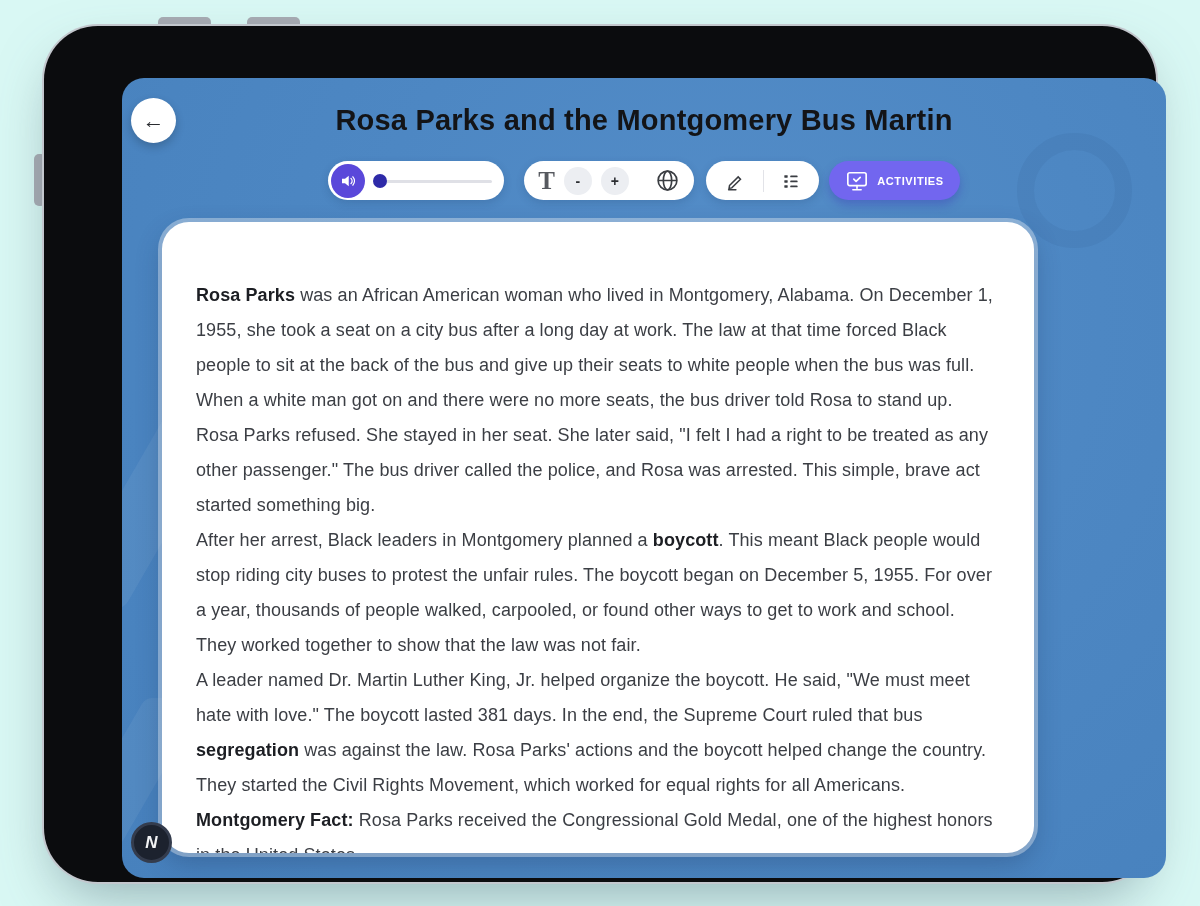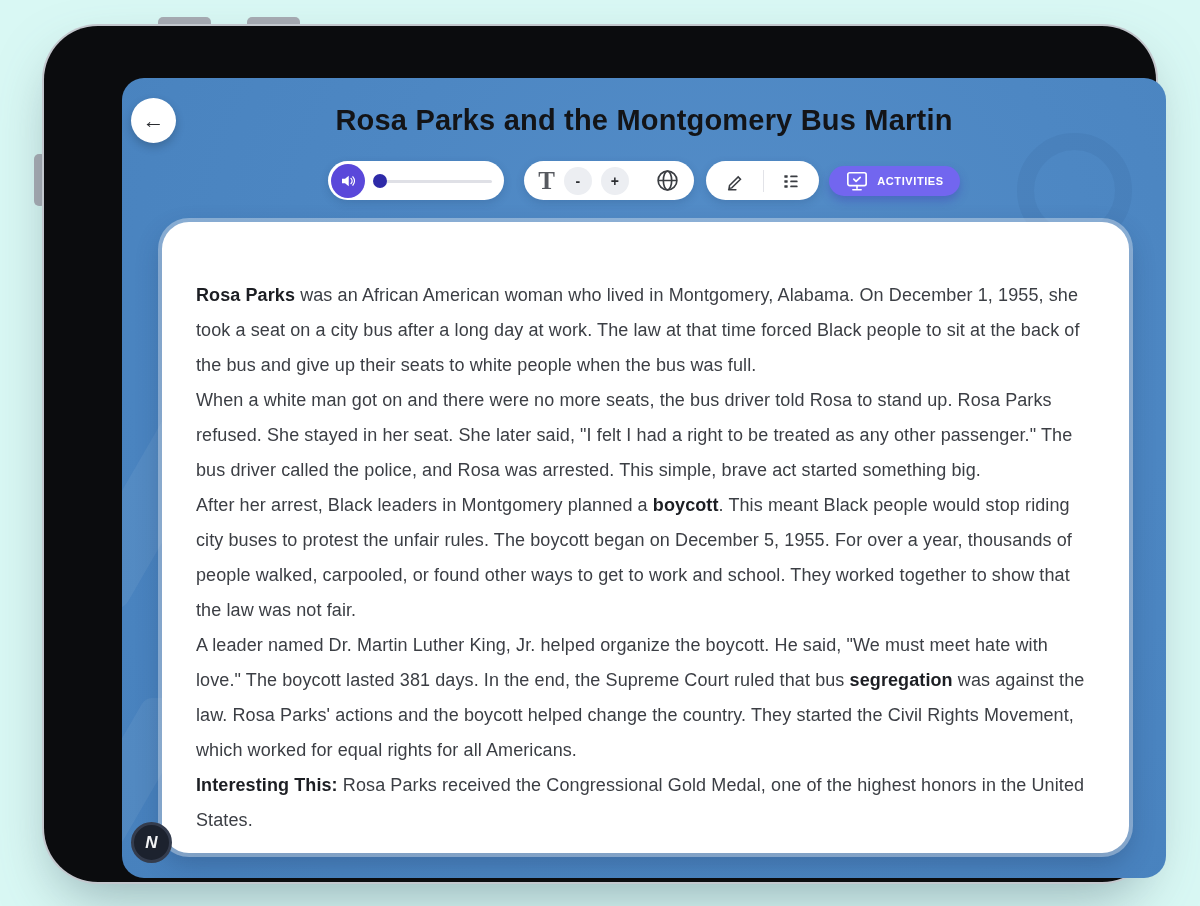--- a/index.html
+++ b/index.html
@@ -60,28 +60,28 @@
     color:#56595f; line-height:1; cursor:pointer; }
   .circle-btn { width:28px; height:28px; border-radius:50%; background:#eceef2;
     display:flex; align-items:center; justify-content:center; font-size:14px;
     font-weight:bold; color:#2b2d31; cursor:pointer; }
   .globe-btn { margin-left:auto; cursor:pointer; display:flex; }
 
   .pill-annot { width:113px; padding:0 18px; margin-right:10px; justify-content:space-between; }
   .vdiv { width:1px; height:22px; background:#e2e3e8; }
   .tool-icon { cursor:pointer; display:flex; }
 
-  .activities-btn { height:30px; border-radius:20px; background:#7266ef; border:none;
+  .activities-btn { height:39px; border-radius:20px; background:#7266ef; border:none;
     display:flex; align-items:center; gap:8px; padding:8px 16px; cursor:pointer;
     box-shadow:0 5px 10px rgba(60,50,180,.35); }
   .activities-label { color:#ffffff; font-size:11px; font-weight:bold; letter-spacing:.6px; }
 
   
   .card {
-    position:absolute; left:40px; top:144px; width:967px; height:631px;
+    position:absolute; left:40px; top:144px; width:872px; height:631px;
     background:#ffffff; border-radius:27px; overflow:hidden;
     box-shadow:0 0 0 4px rgba(255,255,255,.35), 0 10px 26px rgba(25,45,85,.30);
     padding:56px 36px 0 34px;
   }
   .para { font-size:18px; line-height:35px; color:#3b3e44; letter-spacing:.1px; }
   .para .bold { font-weight:bold; color:#1c1e23; }
 
   
   .logo-circle {
     position:absolute; left:9px; top:744px; width:41px; height:41px; border-radius:50%;
@@ -168,21 +168,21 @@
       </button>
 
     </div>
 
     <div class="card">
       <div>
           <p class="para"><span class="bold">Rosa Parks</span><span> was an African American woman who lived in Montgomery, Alabama. On December 1, 1955, she took a seat on a city bus after a long day at work. The law at that time forced Black people to sit at the back of the bus and give up their seats to white people when the bus was full.</span></p>
           <p class="para"><span>When a white man got on and there were no more seats, the bus driver told Rosa to stand up. Rosa Parks refused. She stayed in her seat. She later said, "I felt I had a right to be treated as any other passenger." The bus driver called the police, and Rosa was arrested. This simple, brave act started something big.</span></p>
           <p class="para"><span>After her arrest, Black leaders in Montgomery planned a </span><span class="bold">boycott</span><span>. This meant Black people would stop riding city buses to protest the unfair rules. The boycott began on December 5, 1955. For over a year, thousands of people walked, carpooled, or found other ways to get to work and school. They worked together to show that the law was not fair.</span></p>
           <p class="para"><span>A leader named Dr. Martin Luther King, Jr. helped organize the boycott. He said, "We must meet hate with love." The boycott lasted 381 days. In the end, the Supreme Court ruled that bus </span><span class="bold">segregation</span><span> was against the law. Rosa Parks' actions and the boycott helped change the country. They started the Civil Rights Movement, which worked for equal rights for all Americans.</span></p>
-          <p class="para"><span class="bold">Interesting This:</span><span> Rosa Parks received the Congressional Gold Medal, one of the highest honors in the United States.</span></p>
+          <p class="para"><span class="bold">Montgomery Fact:</span><span> Rosa Parks received the Congressional Gold Medal, one of the highest honors in the United States.</span></p>
         </div>
     </div>
 
     <div class="logo-circle">
       <span class="logo-letter">N</span>
     </div>
 
   </div>
 </div>
 

